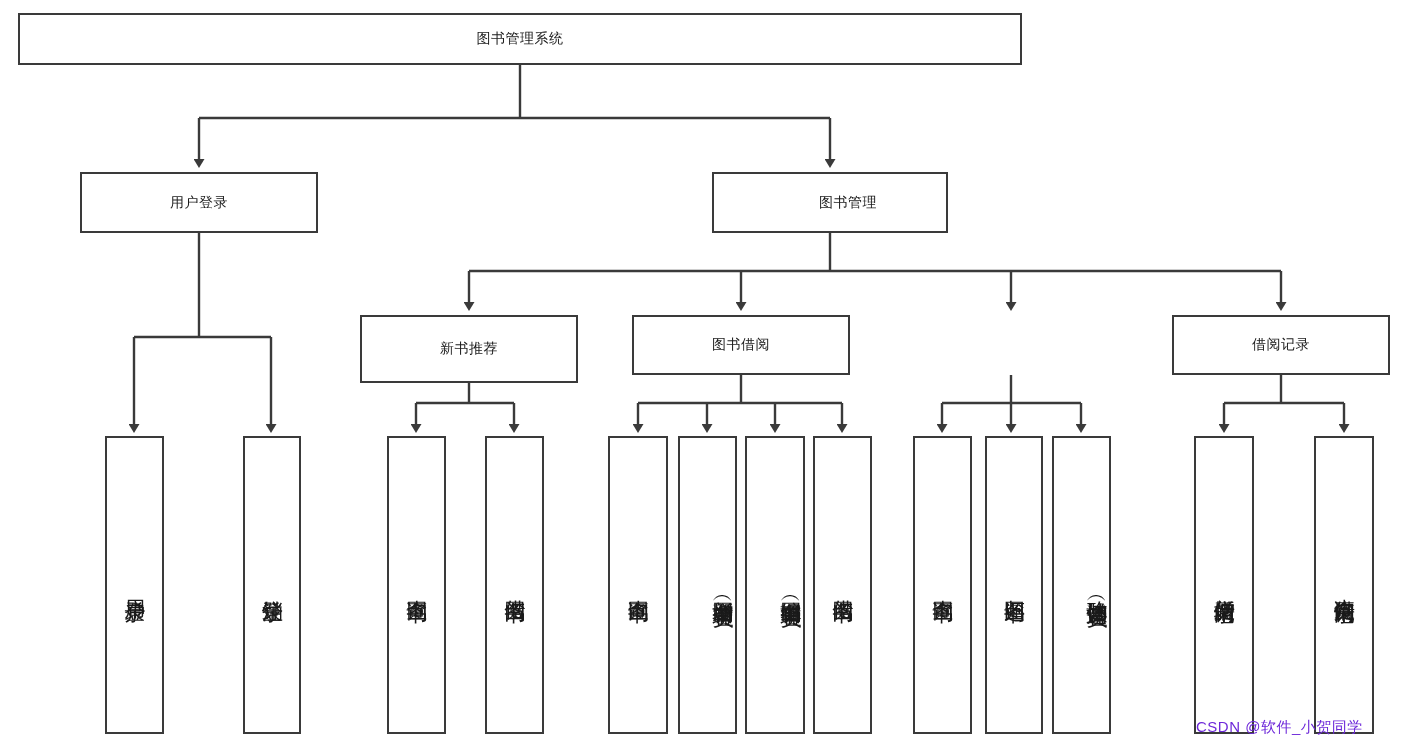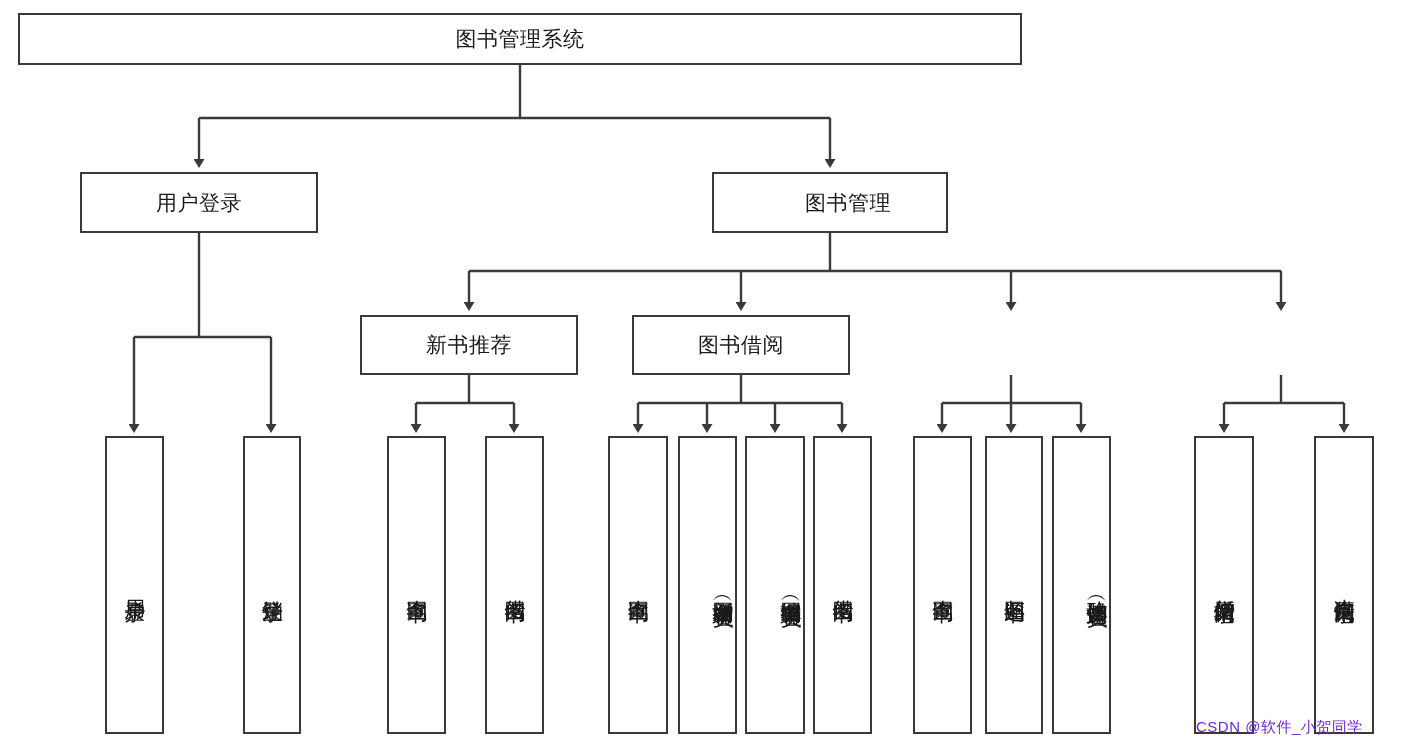--- a/index.html
+++ b/index.html
@@ -28,21 +28,21 @@
     position: absolute;
     box-sizing: border-box;
     border: 2px solid #3a3a3a;
     background: #ffffff;
     display: flex;
     align-items: center;
     justify-content: center;
     color: #1a1a1a;
   }
   .node-h {
-    font-size: 21px;
+    font-size: 14px;
     letter-spacing: 0.5px;
     white-space: nowrap;
   }
   .node-v {
     writing-mode: vertical-rl;
     text-orientation: upright;
     font-size: 21px;
     line-height: 1.18;
     letter-spacing: 1px;
     text-align: center;
@@ -123,25 +123,28 @@
     <span>图书管理系统</span>
   </div>
 
   <div class="node node-h" id="l1-0" style="left: 80px; top: 172px; width: 238px; height: 61px;">
     <span>用户登录</span>
   </div>
   <div class="node node-h" id="l1-1" style="left: 712px; top: 172px; width: 236px; height: 61px; padding-left: 36px;">
     <span>图书管理</span>
   </div>
 
-  <div class="node node-h" id="l2-0" style="left: 360px; top: 315px; width: 218px; height: 60px;">
+  <div class="node node-h" id="l2-0" style="left: 360px; top: 315px; width: 218px; height: 68px;">
     <span>新书推荐</span>
   </div>
   <div class="node node-h" id="l2-1" style="left: 632px; top: 315px; width: 218px; height: 60px;">
     <span>图书借阅</span>
+  </div>
+  <div class="node node-h" id="l2-3" style="left: 1172px; top: 315px; width: 218px; height: 60px;">
+    <span>借阅记录</span>
   </div>
 
   <div class="node node-v mid" id="lf-0" style="left: 105px; top: 436px; width: 59px; height: 298px;">用户登录</div>
   <div class="node node-v mid" id="lf-1" style="left: 243px; top: 436px; width: 58px; height: 298px;">注销登录</div>
   <div class="node node-v mid" id="lf-2" style="left: 387px; top: 436px; width: 59px; height: 298px;">查询图书</div>
   <div class="node node-v mid" id="lf-3" style="left: 485px; top: 436px; width: 59px; height: 298px;">借阅图书</div>
   <div class="node node-v mid" id="lf-4" style="left: 608px; top: 436px; width: 60px; height: 298px;">查询图书</div>
   <div class="node node-v" id="lf-5" style="left: 678px; top: 436px; width: 59px; height: 298px;">新增图书（管理员）</div>
   <div class="node node-v" id="lf-6" style="left: 745px; top: 436px; width: 60px; height: 298px;">编辑图书（管理员）</div>
   <div class="node node-v mid" id="lf-7" style="left: 813px; top: 436px; width: 59px; height: 298px;">借阅图书</div>

